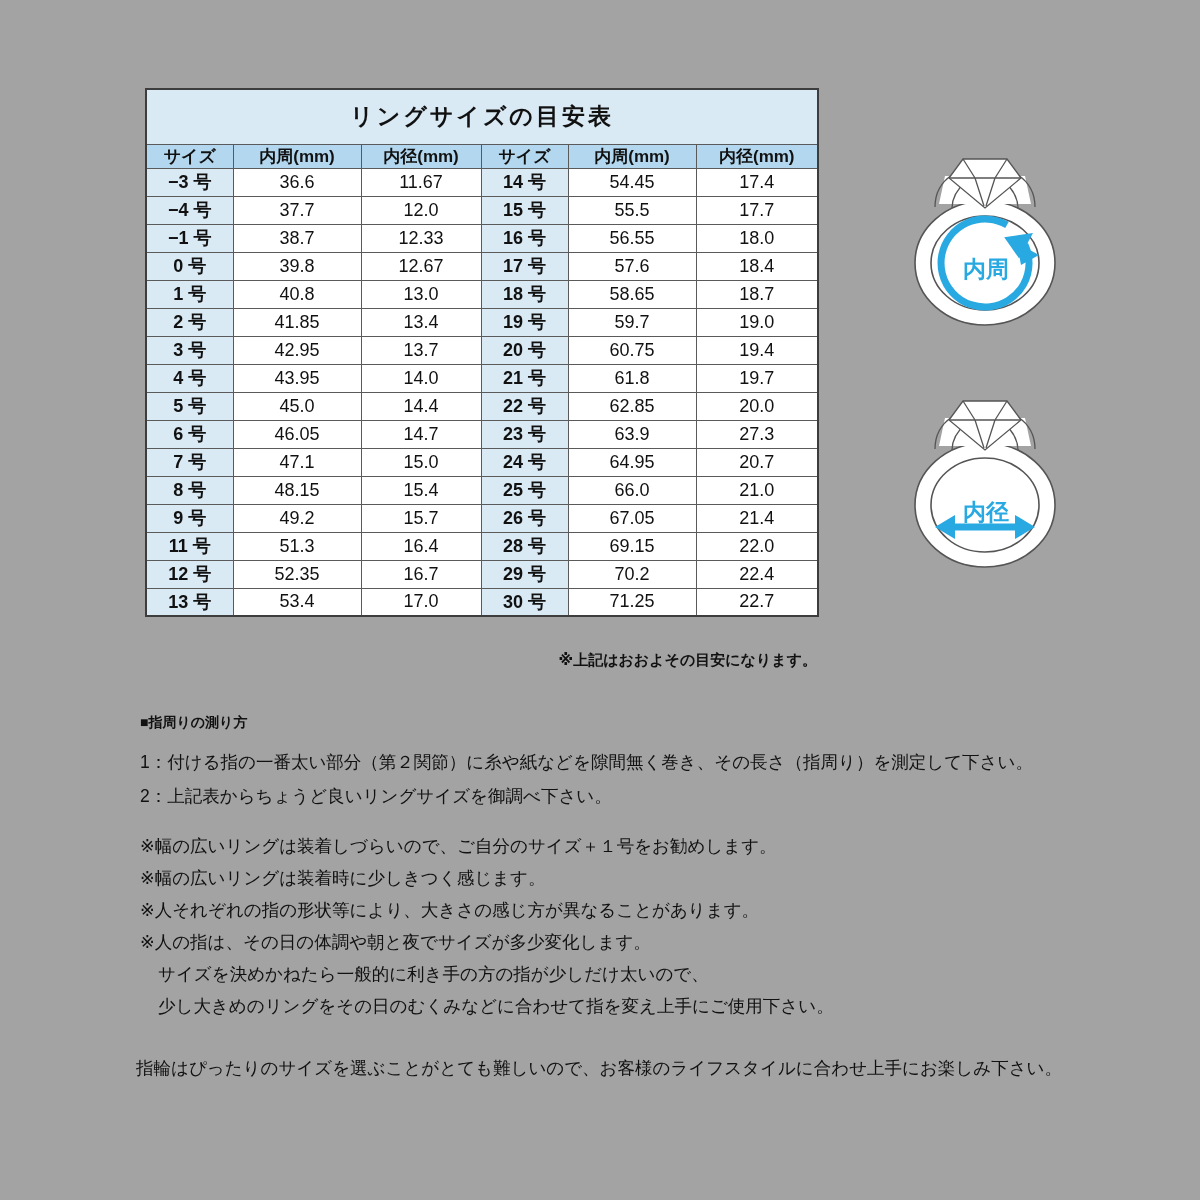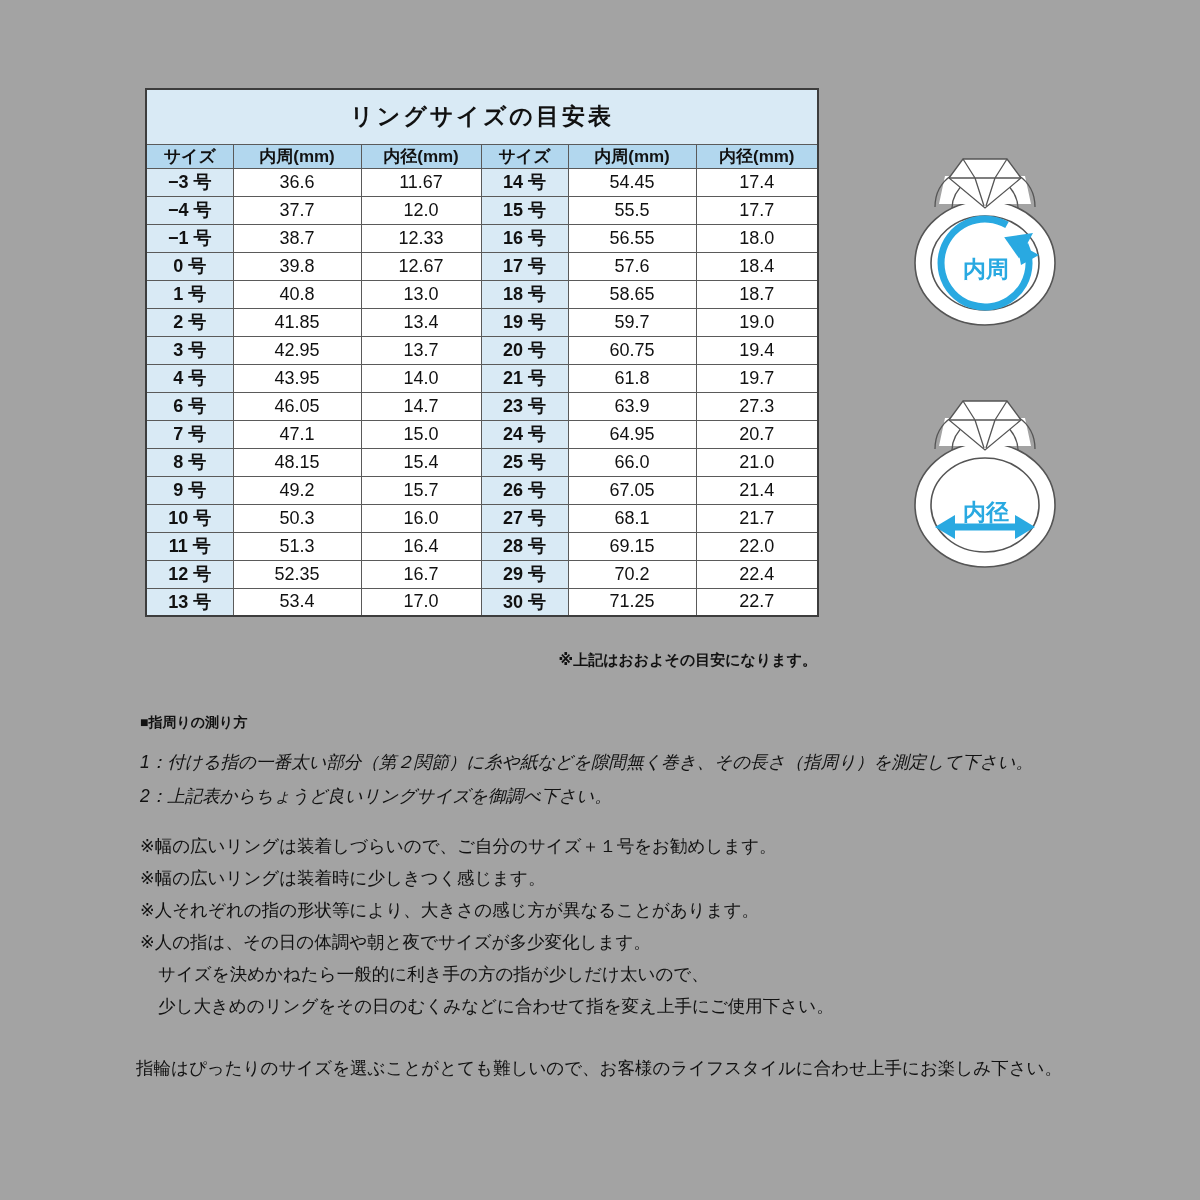--- a/index.html
+++ b/index.html
@@ -50,21 +50,21 @@
   .ring-mask{fill:#ffffff;stroke:none;}
   .accent-stroke{fill:none;stroke:var(--accent);stroke-width:7;}
   .accent-fill{fill:var(--accent);stroke:none;}
   .ring-label{fill:var(--accent);font-size:23px;font-weight:bold;text-anchor:middle;
               font-family:"Liberation Sans","DejaVu Sans",sans-serif;}
 
   
   .measure{position:absolute;left:140px;top:714px;width:1060px;}
   .measure h2{font-size:14px;font-weight:bold;margin:0 0 19px 0;white-space:nowrap;}
   .steps p,.notes p,.closing{font-size:17.5px;line-height:22px;white-space:nowrap;}
-  .steps p{margin:12px 0 10px 0;font-style:italic;}
+  .steps p{margin:12px 0 10px 0;}
   .notes{margin-top:28px;}
   .notes p{margin:0 17px 10px 0;}
   .notes p:nth-child(n+5){padding-left:18px;}
   .closing{margin-top:40px;margin-left:-4px;}
 </style>
 </head>
 <body>
 
 <div class="sheet">
 
@@ -150,20 +150,28 @@
           </tr>
           <tr>
             <td class="size-col">4 号</td>
             <td>43.95</td>
             <td>14.0</td>
             <td class="size-col">21 号</td>
             <td>61.8</td>
             <td>19.7</td>
           </tr>
           <tr>
+            <td class="size-col">5 号</td>
+            <td>45.0</td>
+            <td>14.4</td>
+            <td class="size-col">22 号</td>
+            <td>62.85</td>
+            <td>20.0</td>
+          </tr>
+          <tr>
             <td class="size-col">6 号</td>
             <td>46.05</td>
             <td>14.7</td>
             <td class="size-col">23 号</td>
             <td>63.9</td>
             <td>27.3</td>
           </tr>
           <tr>
             <td class="size-col">7 号</td>
             <td>47.1</td>
@@ -180,28 +188,20 @@
             <td>66.0</td>
             <td>21.0</td>
           </tr>
           <tr>
             <td class="size-col">9 号</td>
             <td>49.2</td>
             <td>15.7</td>
             <td class="size-col">26 号</td>
             <td>67.05</td>
             <td>21.4</td>
-          </tr>
-          <tr>
-            <td class="size-col">10 号</td>
-            <td>50.3</td>
-            <td>16.0</td>
-            <td class="size-col">27 号</td>
-            <td>68.1</td>
-            <td>21.7</td>
           </tr>
           <tr>
             <td class="size-col">11 号</td>
             <td>51.3</td>
             <td>16.4</td>
             <td class="size-col">28 号</td>
             <td>69.15</td>
             <td>22.0</td>
           </tr>
           <tr>

